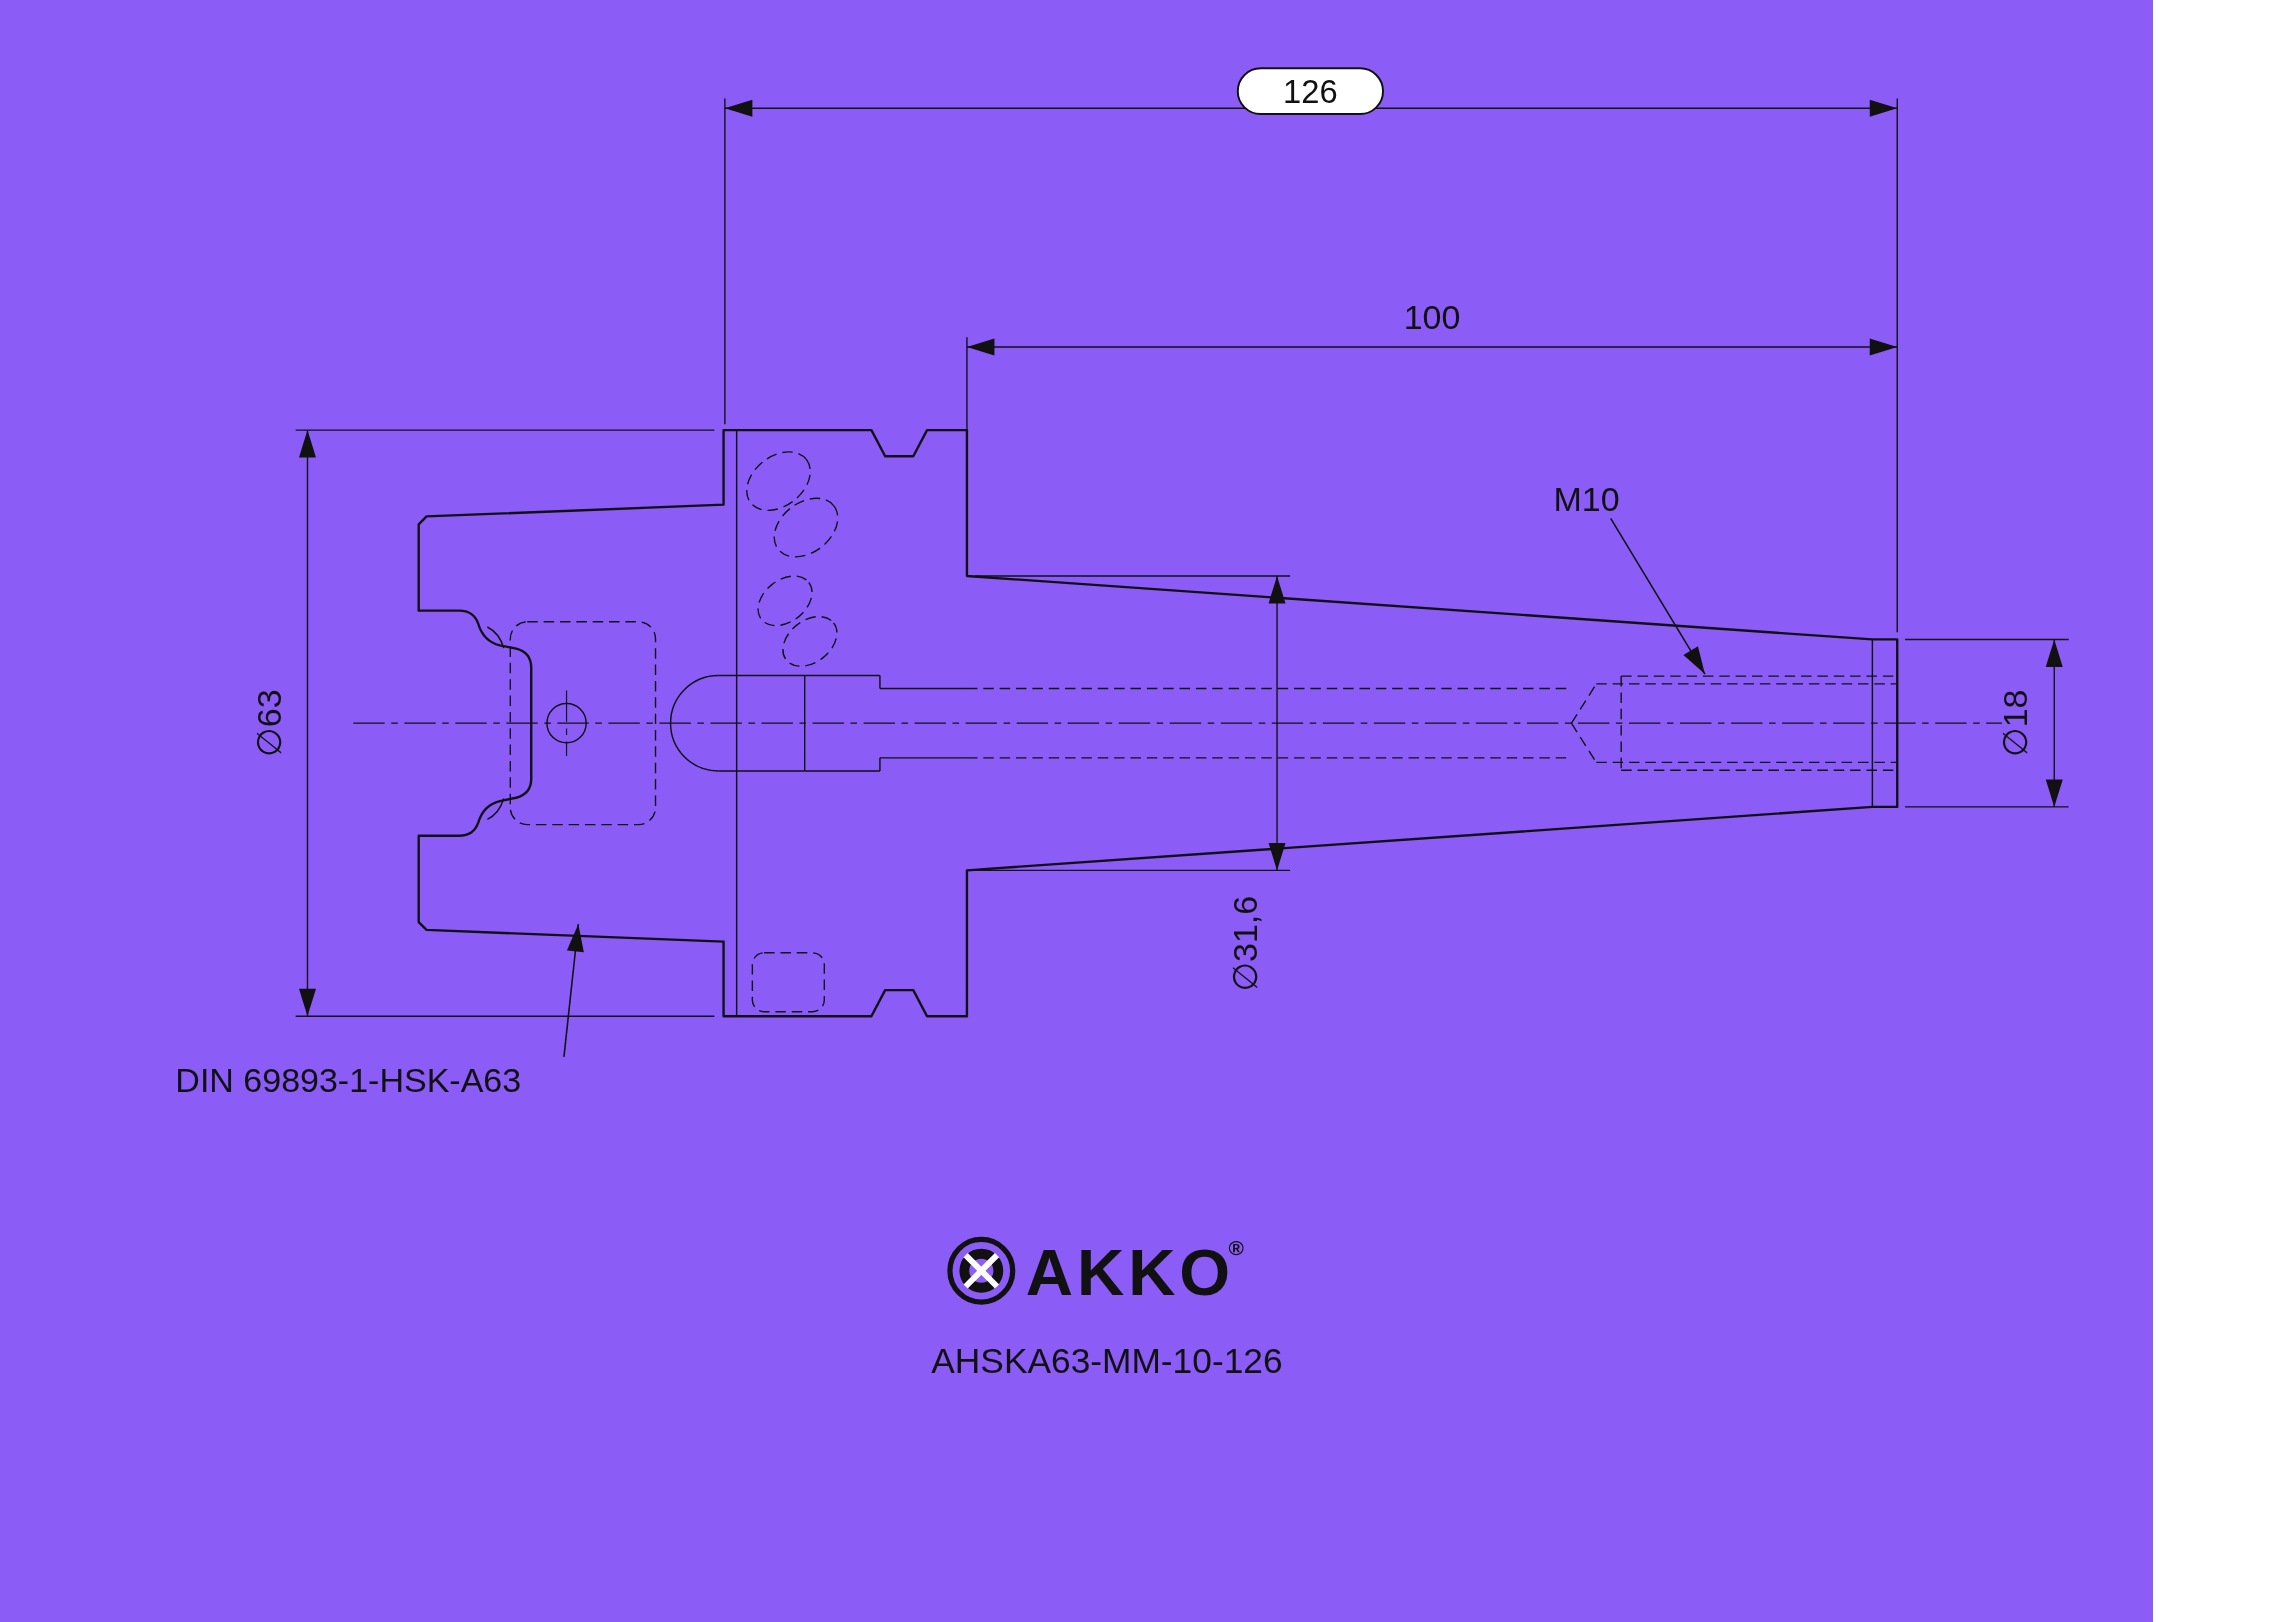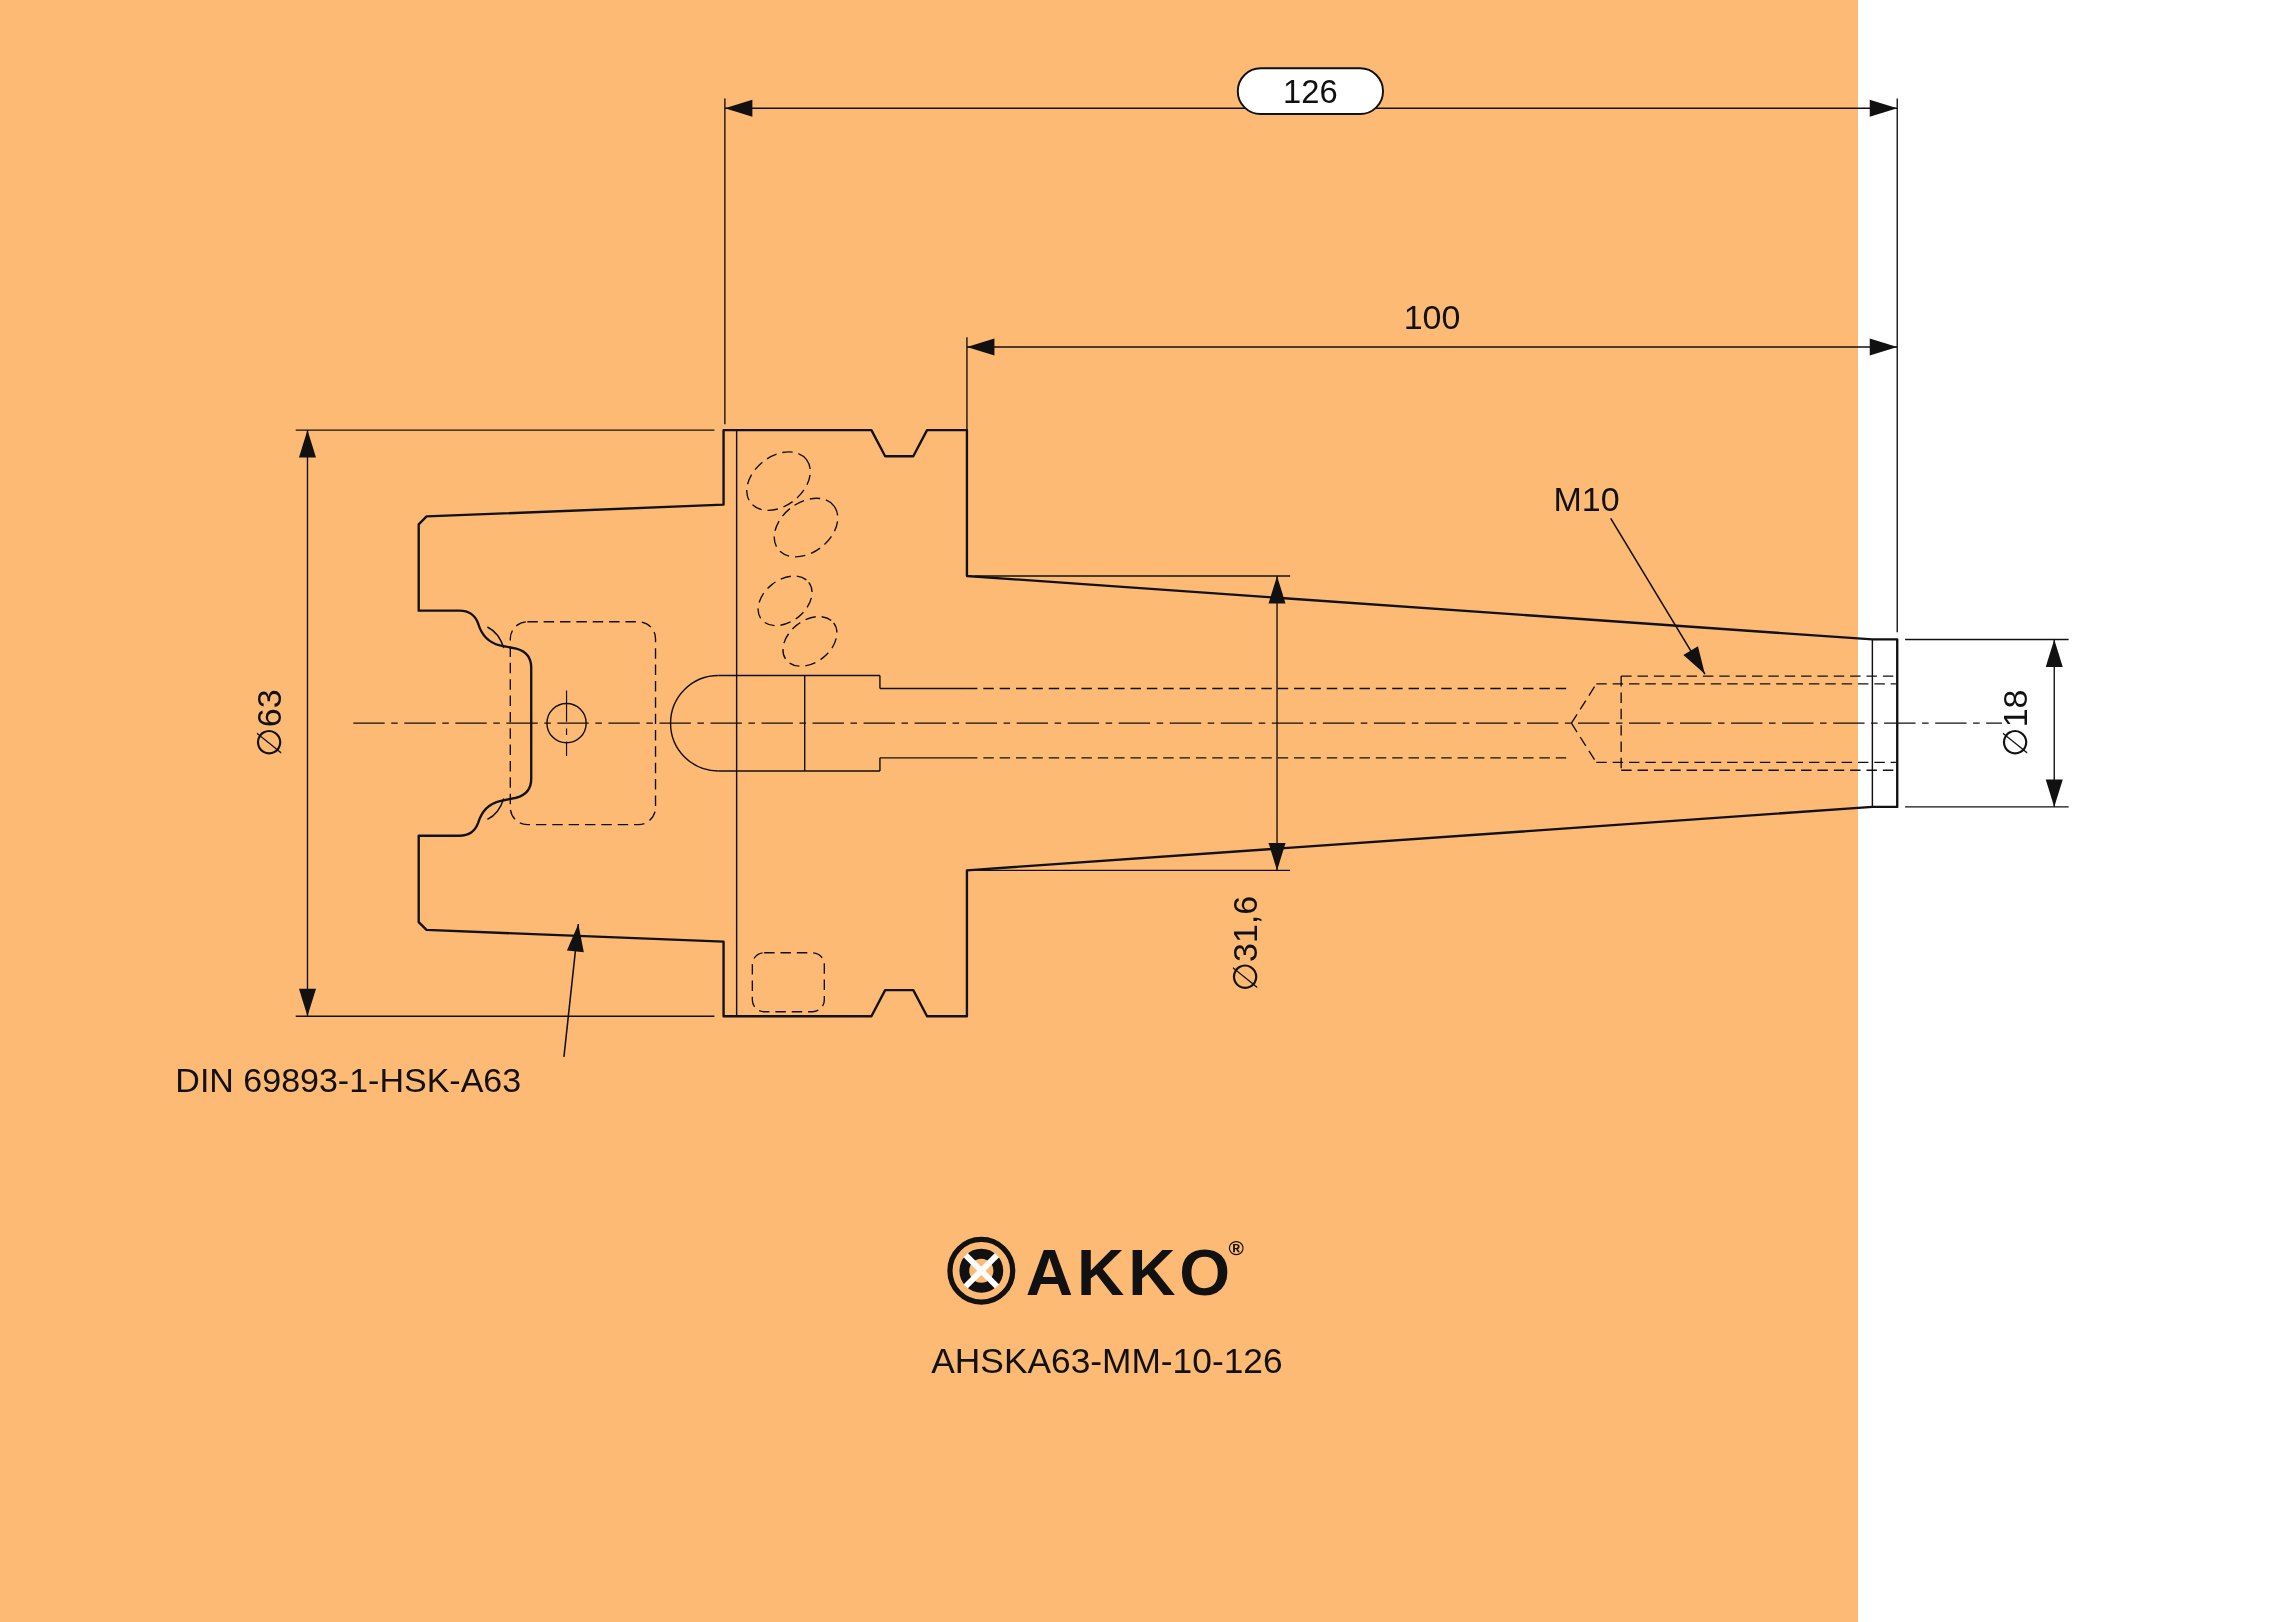--- a/index.html
+++ b/index.html
@@ -5,23 +5,23 @@
   html, body {
     margin: 0;
     padding: 0;
     background: #ffffff;
     width: 2295px;
     height: 1623px;
     font-family: "Liberation Sans", sans-serif;
   }
   #stage {
     position: relative;
-    width: 1858px;
+    width: 2153px;
     height: 1623px;
-    background: #fdba74;
+    background: #8b5cf6;
   }
   svg { display: block; }
 
   .outline  { stroke: #111111; stroke-width: 3.6; fill: none; stroke-linejoin: round; stroke-linecap: round; }
   .thin     { stroke: #111111; stroke-width: 2.2; fill: none; }
   .hiddenln { stroke: #111111; stroke-width: 2.1; fill: none; stroke-dasharray: 16 9; }
   .centerln { stroke: #111111; stroke-width: 1.8; fill: none; stroke-dasharray: 48 10 10 10; }
   .dimln    { stroke: #111111; stroke-width: 2.1; fill: none; }
   .leader   { stroke: #111111; stroke-width: 2.4; fill: none; }
 

